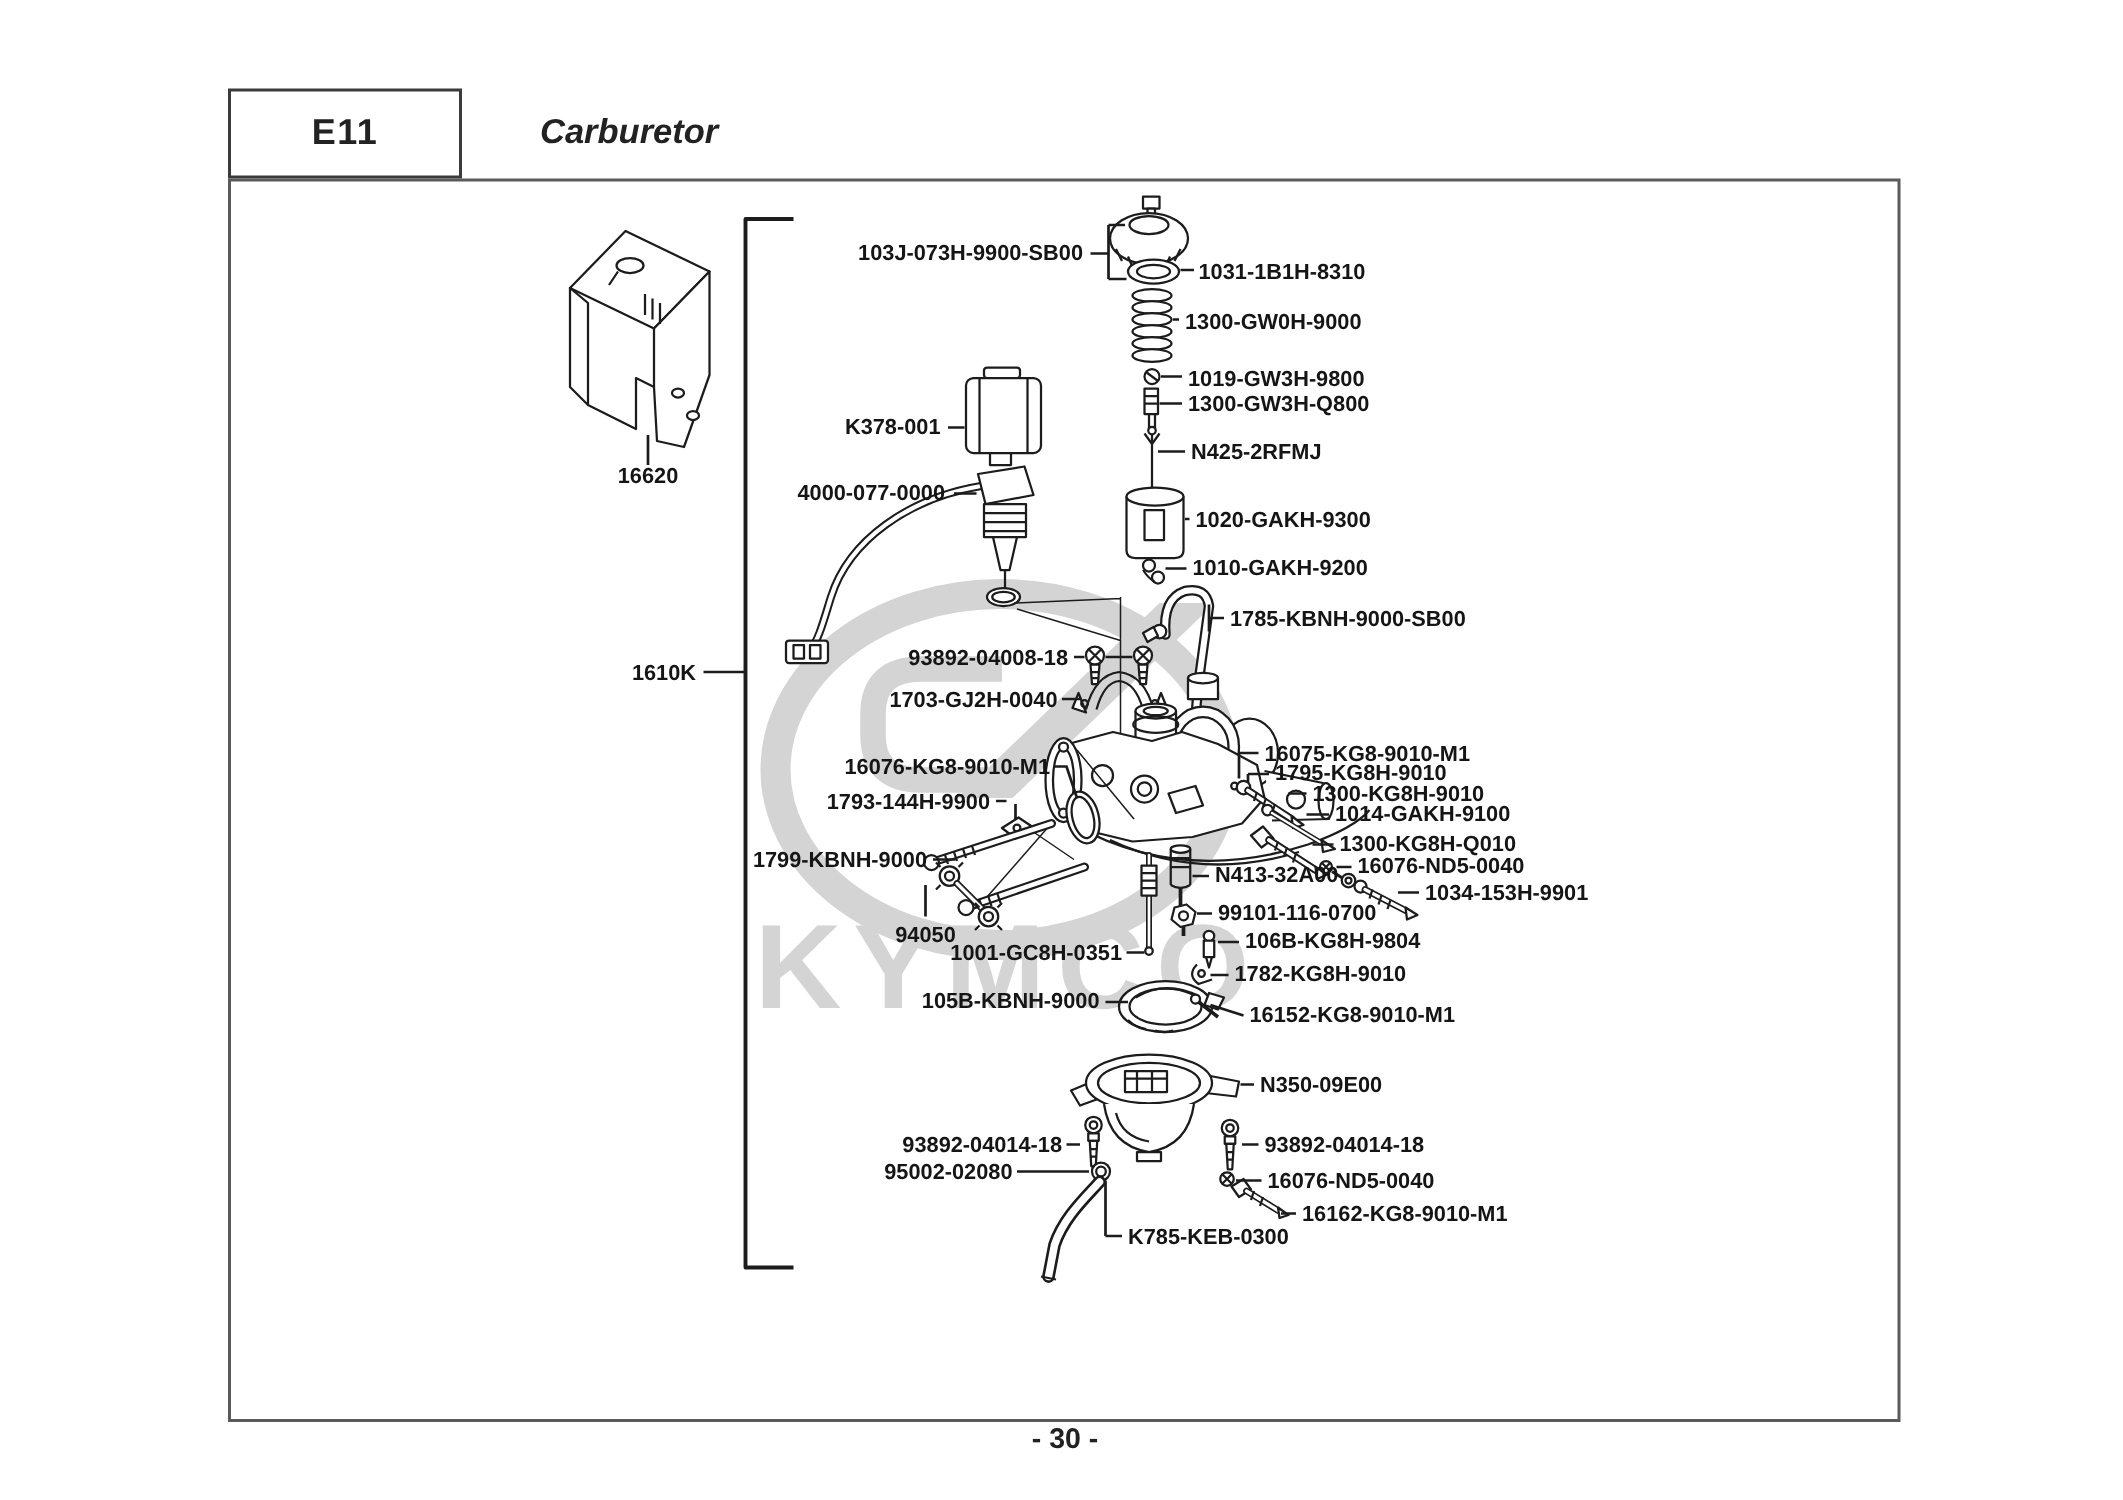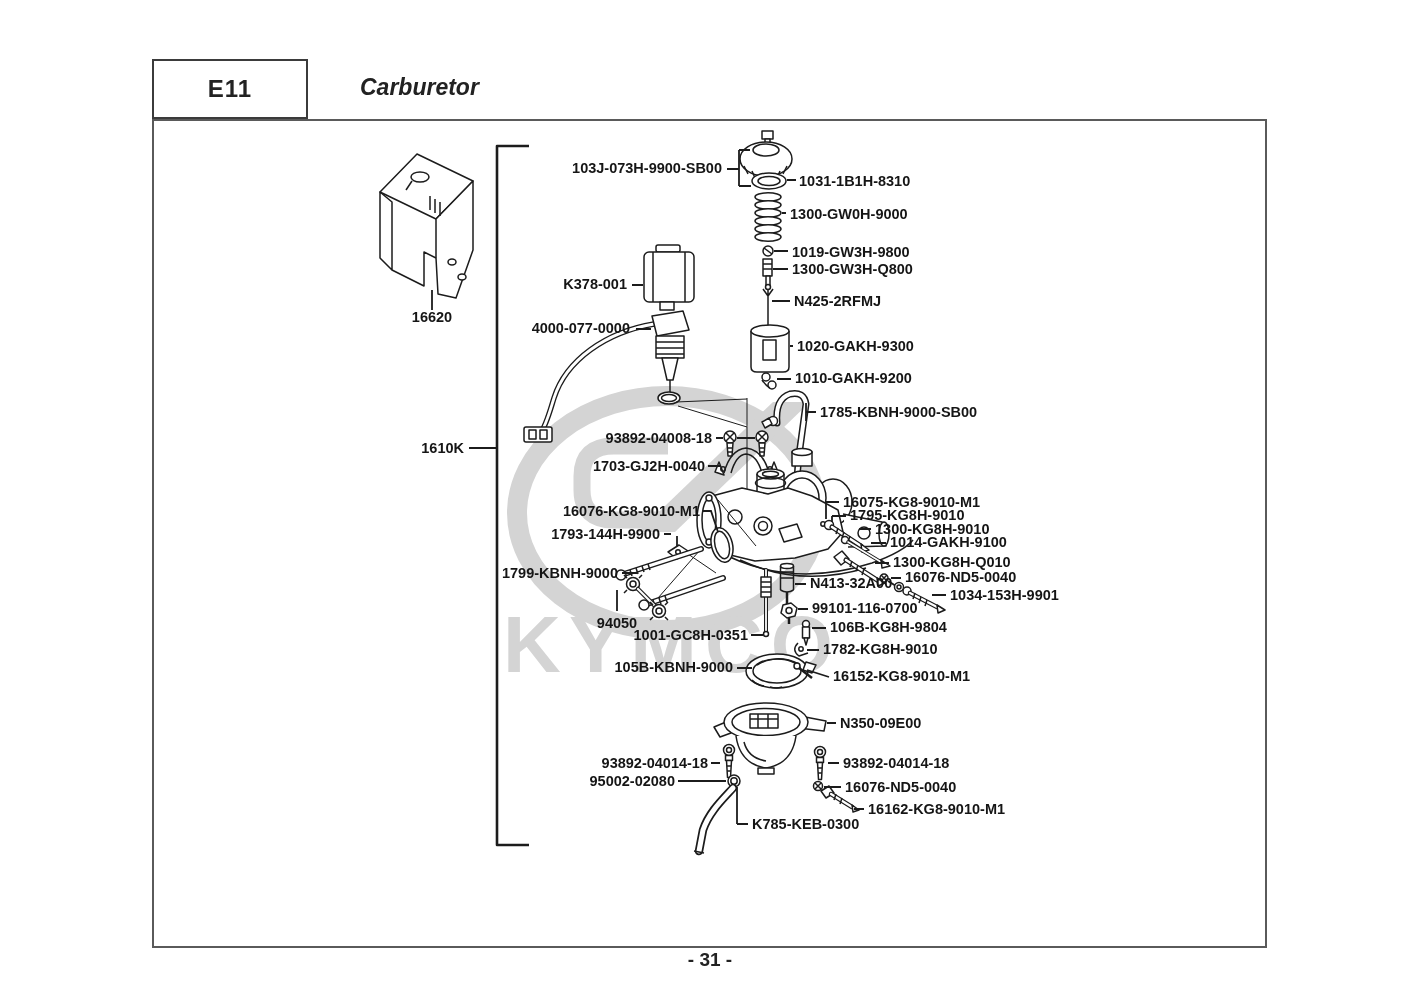--- a/index.html
+++ b/index.html
@@ -361,14 +361,14 @@
       <text class="lbl" x="840" y="728" text-anchor="start">N350-09E00</text>
       <text class="lbl" x="708" y="768" text-anchor="end">93892-04014-18</text>
       <text class="lbl" x="843" y="768" text-anchor="start">93892-04014-18</text>
       <text class="lbl" x="675" y="786" text-anchor="end">95002-02080</text>
       <text class="lbl" x="845" y="792" text-anchor="start">16076-ND5-0040</text>
       <text class="lbl" x="868" y="814" text-anchor="start">16162-KG8-9010-M1</text>
       <text class="lbl" x="752" y="829" text-anchor="start">K785-KEB-0300</text>
     </g>
   </svg>
 
-  <div class="footer">- 31 -</div>
+  <div class="footer">- 30 -</div>
 </div>
 
 </body></html>

